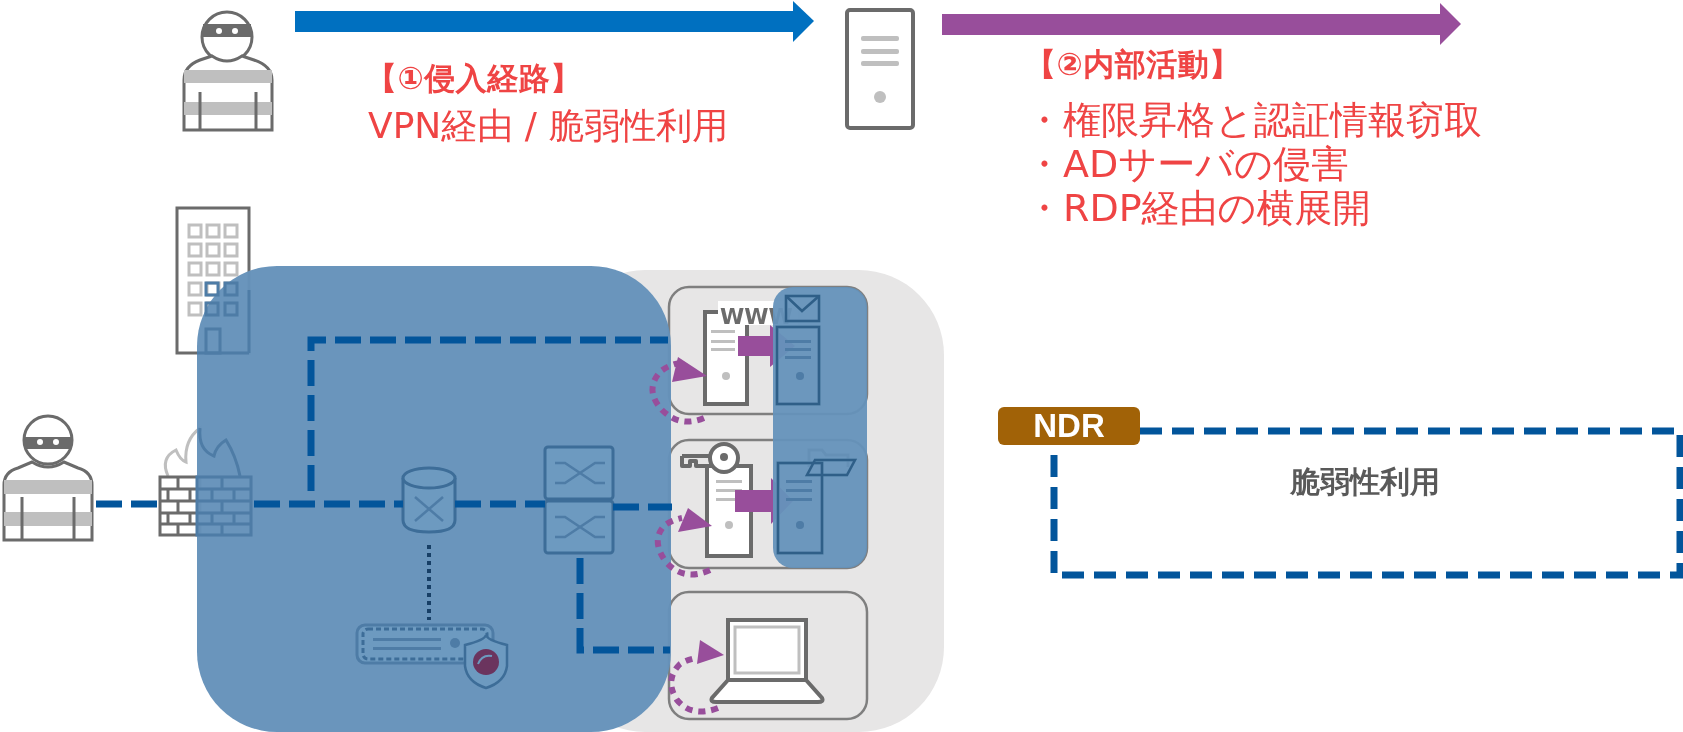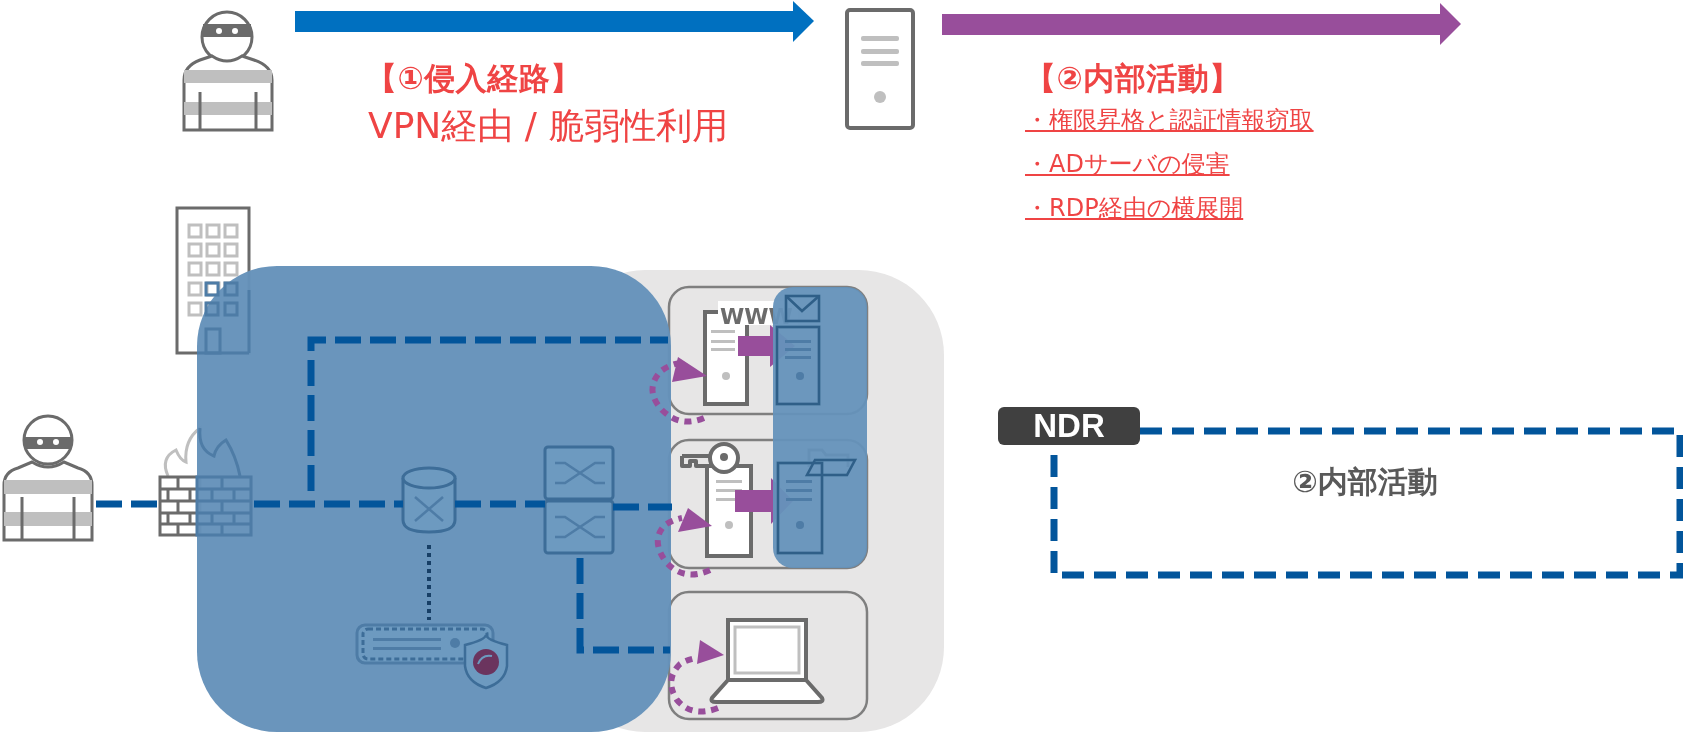--- a/index.html
+++ b/index.html
@@ -2,23 +2,23 @@
 <html><head>
 <meta charset="utf-8">
 <style>
   html, body { margin: 0; padding: 0; background: #ffffff; }
   body { width: 1683px; height: 732px; position: relative; overflow: hidden;
          font-family: "DejaVu Sans", "Liberation Sans", sans-serif; }
   #canvas { position: absolute; left: 0; top: 0; }
   .txt { position: absolute; color: #ef4444; white-space: nowrap; }
   .h-bold { font-weight: bold; font-size: 31px; letter-spacing: 0.5px; }
   .h-reg { font-size: 36px; }
-  .bullet { font-size: 24px; line-height: 44px; text-decoration: underline; }
+  .bullet { font-size: 38px; line-height: 44px; }
   .ndr-tag { position: absolute; left: 998px; top: 407px; width: 142px; height: 38px;
-             background: #404040; border-radius: 6px; color: #fff; font-weight: bold;
+             background: #a16207; border-radius: 6px; color: #fff; font-weight: bold;
              font-size: 33px; text-align: center; line-height: 38px; font-family: "Liberation Sans", sans-serif; }
   .ndr-text { position: absolute; left: 1050px; top: 460px; width: 630px; text-align: center;
               color: #595959; font-weight: bold; font-size: 30px; line-height: 44px; }
 </style>
 </head>
 <body>
 
 <svg id="canvas" width="1683" height="732" viewBox="0 0 1683 732">
 
   <g>
@@ -258,21 +258,21 @@
   </g>
 
   <g>
     <path d="M1140 431 H1680 V575 H1054 V445" fill="none" stroke="#02559b" stroke-width="7" stroke-dasharray="22,10"></path>
   </g>
 </svg>
 
 <div class="txt h-bold" style="left:366px; top:58px;">【①侵入経路】</div>
 <div class="txt h-reg" style="left:368px; top:102px;">VPN経由 / 脆弱性利用</div>
 
-<div class="txt h-bold" style="left:1025px; top:58px;">【②内部活動】</div>
+<div class="txt h-bold" style="left:1025px; top:44px;">【②内部活動】</div>
 <div class="txt bullet" style="left:1025px; top:98px;">・権限昇格と認証情報窃取</div>
 <div class="txt bullet" style="left:1025px; top:142px;">・ADサーバの侵害</div>
 <div class="txt bullet" style="left:1025px; top:186px;text-align:right;">・RDP経由の横展開</div>
 
 <div class="ndr-tag">NDR</div>
 <div class="ndr-text">
-  <div>②内部活動</div>
+  <div>脆弱性利用</div>
 </div>
 
 </body></html>

